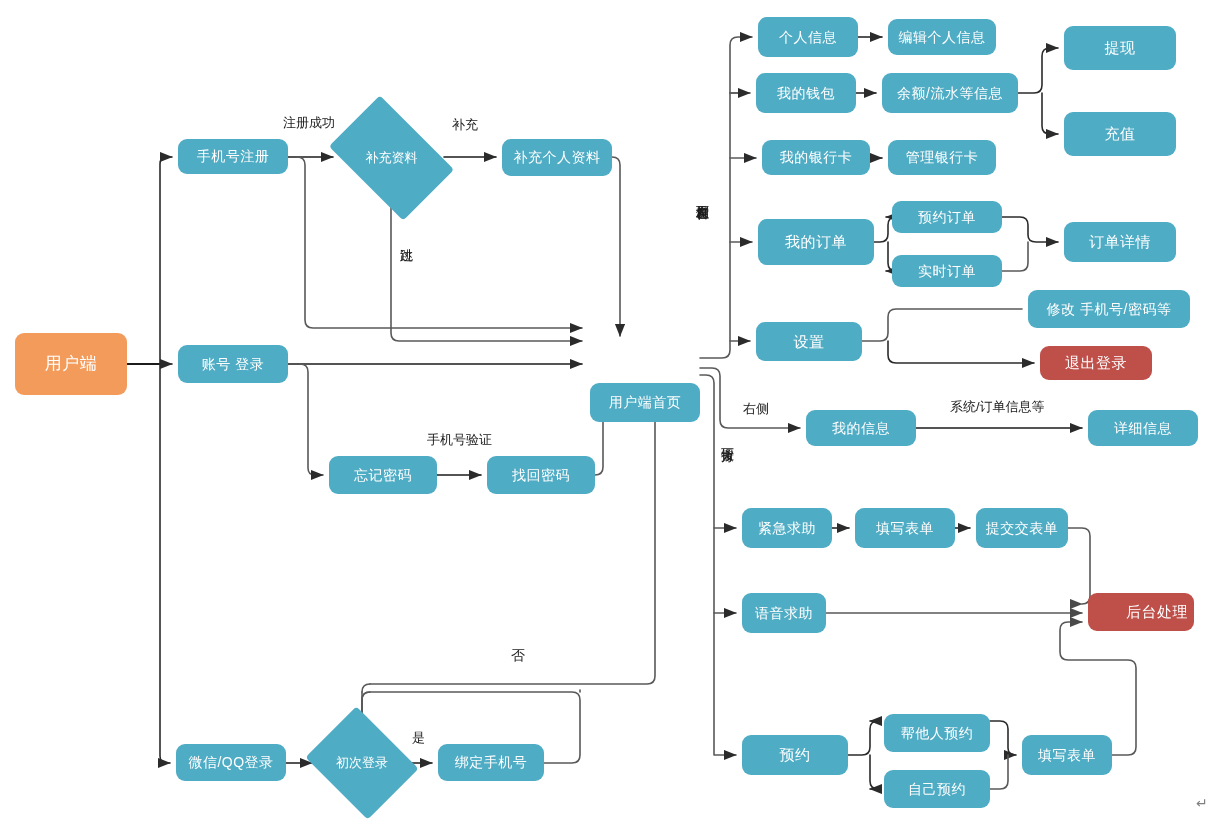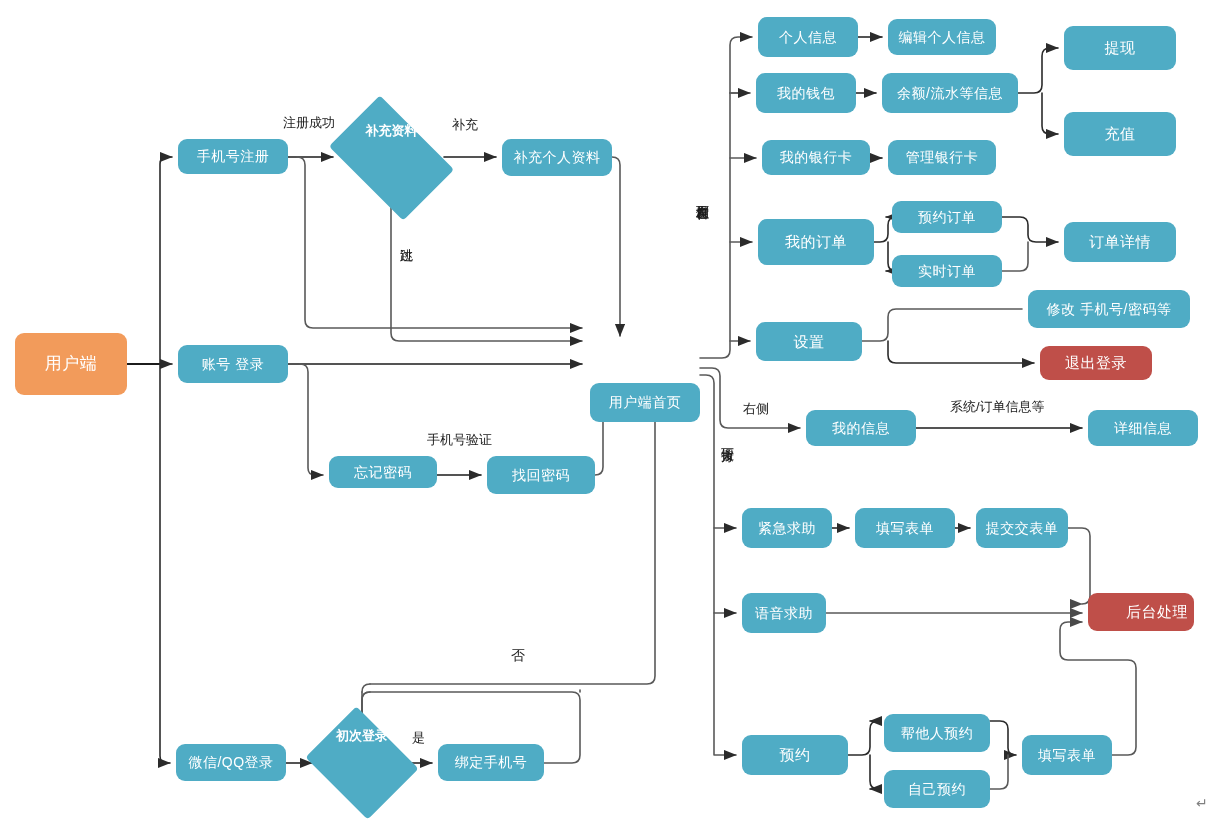--- a/index.html
+++ b/index.html
@@ -5,21 +5,21 @@
   html,body{margin:0;padding:0;background:#ffffff;}
   body{font-family:"Liberation Sans","DejaVu Sans",sans-serif;}
   #stage{position:relative;width:1219px;height:821px;background:#fff;overflow:hidden;}
   #wires{position:absolute;left:0;top:0;width:1219px;height:821px;}
   .node{position:absolute;box-sizing:border-box;display:flex;align-items:center;
         justify-content:center;text-align:center;color:#ffffff;border-radius:9px;
         line-height:1.2;letter-spacing:.5px;}
   .node.teal{background:#4FACC5;}
   .node.orange{background:#F29B5B;}
   .node.red{background:#BF4F49;}
-  .dia{position:absolute;display:flex;justify-content:center;font-weight:bold;}
+  .dia{position:absolute;display:flex;align-items:center;justify-content:center;}
   .dia .shape{position:absolute;left:0;top:0;width:100%;height:100%;
               background:#4FACC5;transform:rotate(45deg);border-radius:4px;}
   .dia .txt{position:relative;color:#fff;z-index:2;white-space:nowrap;}
   .elabel{position:absolute;color:#1a1a1a;white-space:nowrap;line-height:1.15;}
   .elabel.vert{writing-mode:vertical-rl;text-orientation:upright;white-space:normal;}
   .pilcrow{position:absolute;color:#808080;}
 </style>
 </head>
 <body>
 
@@ -135,21 +135,21 @@
     <span>微信/QQ登录</span>
   </div>
 
   <div class="dia" id="n-supplement_decide" style="left: 339px; top: 122px; width: 105px; height: 72px; font-size: 13px;">
     <span class="shape"></span>
     <span class="txt">补充资料</span>
   </div>
   <div class="node teal" id="n-supplement_info" style="left: 502px; top: 139px; width: 110px; height: 37px; font-size: 14px;">
     <span>补充个人资料</span>
   </div>
-  <div class="node teal" id="n-forgot_password" style="left: 329px; top: 456px; width: 108px; height: 32px; font-size: 14px;">
+  <div class="node teal" id="n-forgot_password" style="left: 329px; top: 456px; width: 108px; height: 38px; font-size: 14px;">
     <span>忘记密码</span>
   </div>
   <div class="node teal" id="n-retrieve_password" style="left: 487px; top: 456px; width: 108px; height: 38px; font-size: 14px;">
     <span>找回密码</span>
   </div>
   <div class="dia" id="n-first_login" style="left: 318px; top: 727px; width: 88px; height: 72px; font-size: 13px;">
     <span class="shape"></span>
     <span class="txt">初次登录</span>
   </div>
   <div class="node teal" id="n-bind_phone" style="left: 438px; top: 744px; width: 106px; height: 37px; font-size: 14px;">

